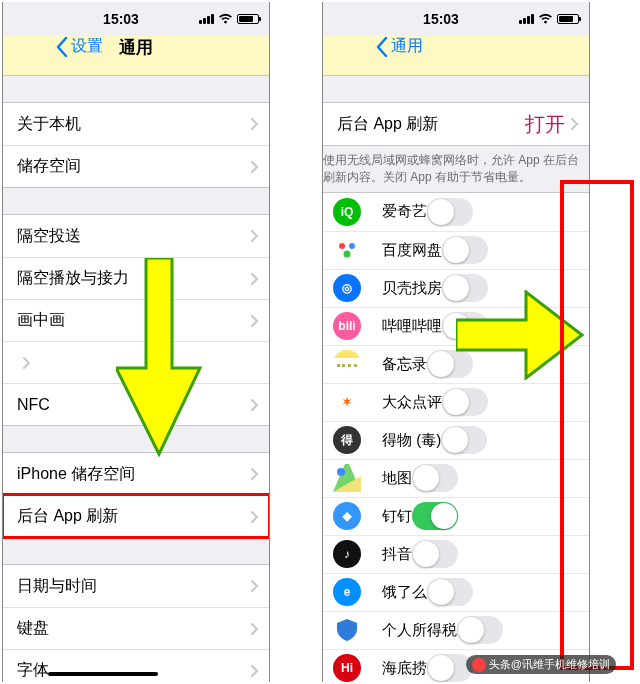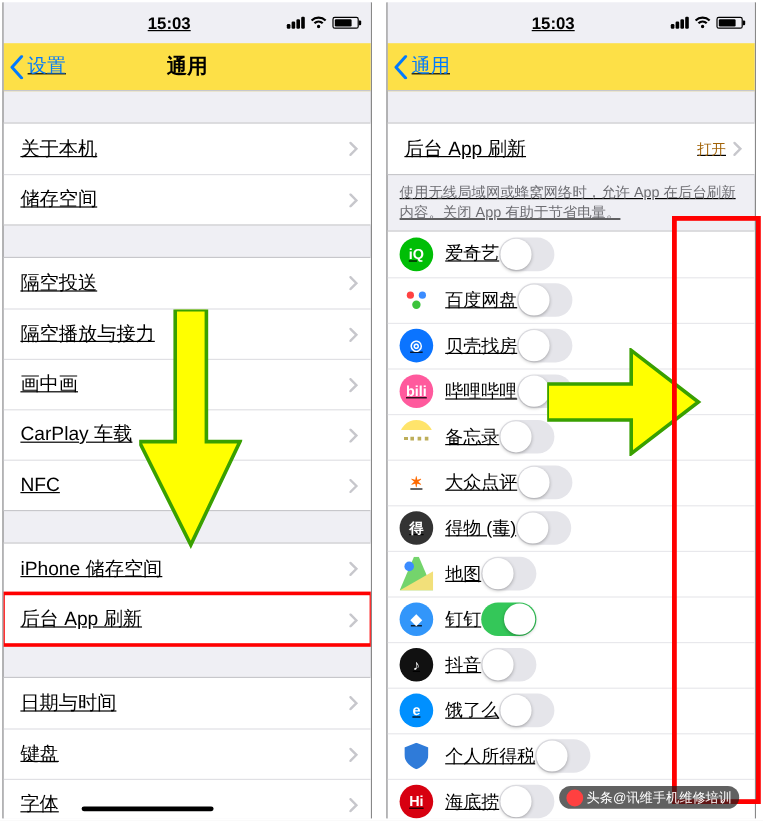--- a/index.html
+++ b/index.html
@@ -1,55 +1,55 @@
 <!DOCTYPE html>
 <html><head>
 <meta charset="utf-8">
 <style>
   * { box-sizing: border-box; margin: 0; padding: 0; }
   body { font-family: -apple-system, "Helvetica Neue", sans-serif; background: #f0f0f0; }
   .stage { width: 640px; height: 684px; background: #fff; position: relative; overflow: hidden; }
-  .phone { position: absolute; top: 2px; width: 308px; height: 680px; background: #efeff4; border-left: 1px solid #888; border-right: 1px solid #888; overflow: hidden; text-decoration: underline; }
+  .phone { position: absolute; top: 2px; width: 268px; height: 680px; background: #efeff4; border-left: 1px solid #888; border-right: 1px solid #888; overflow: hidden; }
   .phone.left  { left: 2px; }
   .phone.right { left: 322px; }
 
   
   .status { height: 34px; display: flex; align-items: center; justify-content: space-between; padding: 0 10px; background: #efeff4; font-size: 14px; font-weight: 600; }
   .status .time { flex: 1; text-align: center; margin-left: 30px; }
   .sicons { display: flex; align-items: center; gap: 4px; }
   .sig { display: inline-flex; align-items: flex-end; gap: 1px; }
   .sig span { width: 3px; background: #000; border-radius: 1px; }
   .sig span:nth-child(1){height:4px}.sig span:nth-child(2){height:6px}.sig span:nth-child(3){height:8px}.sig span:nth-child(4){height:10px}
   .wifi { font-size: 13px; }
   .batt { width: 22px; height: 10px; border: 1px solid #000; border-radius: 2px; position: relative; }
   .batt::after { content:''; position:absolute; right:-3px; top:2px; width:2px; height:4px; background:#000; border-radius:0 1px 1px 0; }
   .batt i { display:block; width:14px; height:6px; margin:1px; background:#000; border-radius:1px; }
 
   
-  .nav { height: 40px; background: #fde047; display: flex; align-items: center; position: relative; border-bottom: 1px solid #c7c7cb; }
+  .nav { height: 40px; background: #fef9c3; display: flex; align-items: flex-start; position: relative; border-bottom: 1px solid #c7c7cb; padding-left: 48px; }
   .nav .back { display: flex; align-items: center; color: #007aff; font-size: 16px; padding-left: 4px; }
   .nav .back svg { width: 14px; height: 20px; margin-right: 2px; }
   .nav .title { position: absolute; left: 0; right: 0; text-align: center; font-size: 17px; font-weight: 600; pointer-events: none; }
 
   
   .spacer { height: 26px; }
   .group { background: #fff; border-top: 1px solid #c7c7cb; border-bottom: 1px solid #c7c7cb; }
   .cell { height: 42px; display: flex; align-items: center; padding-left: 14px; position: relative; font-size: 16px; }
   .cell + .cell { border-top: 1px solid #e0e0e4; }
   .cell .label { flex: 1; }
-  .cell .detail { color: #a16207; font-size: 12px; }
+  .cell .detail { color: #be185d; font-size: 20px; }
   .chev { margin: 0 10px 0 6px; }
   .chev svg { width: 8px; height: 12px; display: block; }
   .cell.hl { outline: 3px solid #ff0000; outline-offset: -1px; }
 
   
-  .footnote { padding: 6px 10px; font-size: 12px; color: #6d6d72; line-height: 1.4; }
+  .footnote { padding: 6px 0; font-size: 12px; color: #6d6d72; line-height: 1.4; }
   .cellR { height: 38px; display: flex; align-items: center; padding-left: 10px; position: relative; font-size: 15px; }
   .cellR + .cellR { border-top: 1px solid #e8e8ec; text-align: center; }
-  .appicon { width: 28px; height: 28px; border-radius: 14px; margin-right: 10px; flex-shrink: 0; display: flex; align-items: center; justify-content: center; color: #fff; font-size: 12px; font-weight: 700; }
+  .appicon { width: 28px; height: 28px; border-radius: 14px; margin-right: 21px; flex-shrink: 0; display: flex; align-items: center; justify-content: center; color: #fff; font-size: 12px; font-weight: 700; }
   .toggle { width: 46px; height: 28px; border-radius: 14px; background: #e5e5ea; margin-right: 10px; position: relative; flex-shrink: 0; }
   .toggle .knob { position: absolute; top: 1px; left: 1px; width: 26px; height: 26px; background: #fff; border-radius: 50%; box-shadow: 0 1px 3px rgba(0,0,0,.3); }
   .toggle.on { background: #34c759; }
   .toggle.on .knob { left: auto; right: 1px; }
 
   
   .arrow { position: absolute; pointer-events: none; }
   .arrowL { left: 116px; top: 258px; }
   .arrowR { left: 456px; top: 290px; }
 
@@ -137,21 +137,20 @@
           </div>
           <div class="cell">
             <span class="label">画中画</span>
             <span class="chev">
               <svg viewBox="0 0 8 12">
                 <path d="M1 1l5 5-5 5" stroke="#c7c7cc" stroke-width="2" fill="none" stroke-linecap="round"></path>
               </svg>
             </span>
           </div>
           <div class="cell">
-            <span class="label">CarPlay 车载</span>
             <span class="chev">
               <svg viewBox="0 0 8 12">
                 <path d="M1 1l5 5-5 5" stroke="#c7c7cc" stroke-width="2" fill="none" stroke-linecap="round"></path>
               </svg>
             </span>
           </div>
           <div class="cell">
             <span class="label">NFC</span>
             <span class="chev">
               <svg viewBox="0 0 8 12">

